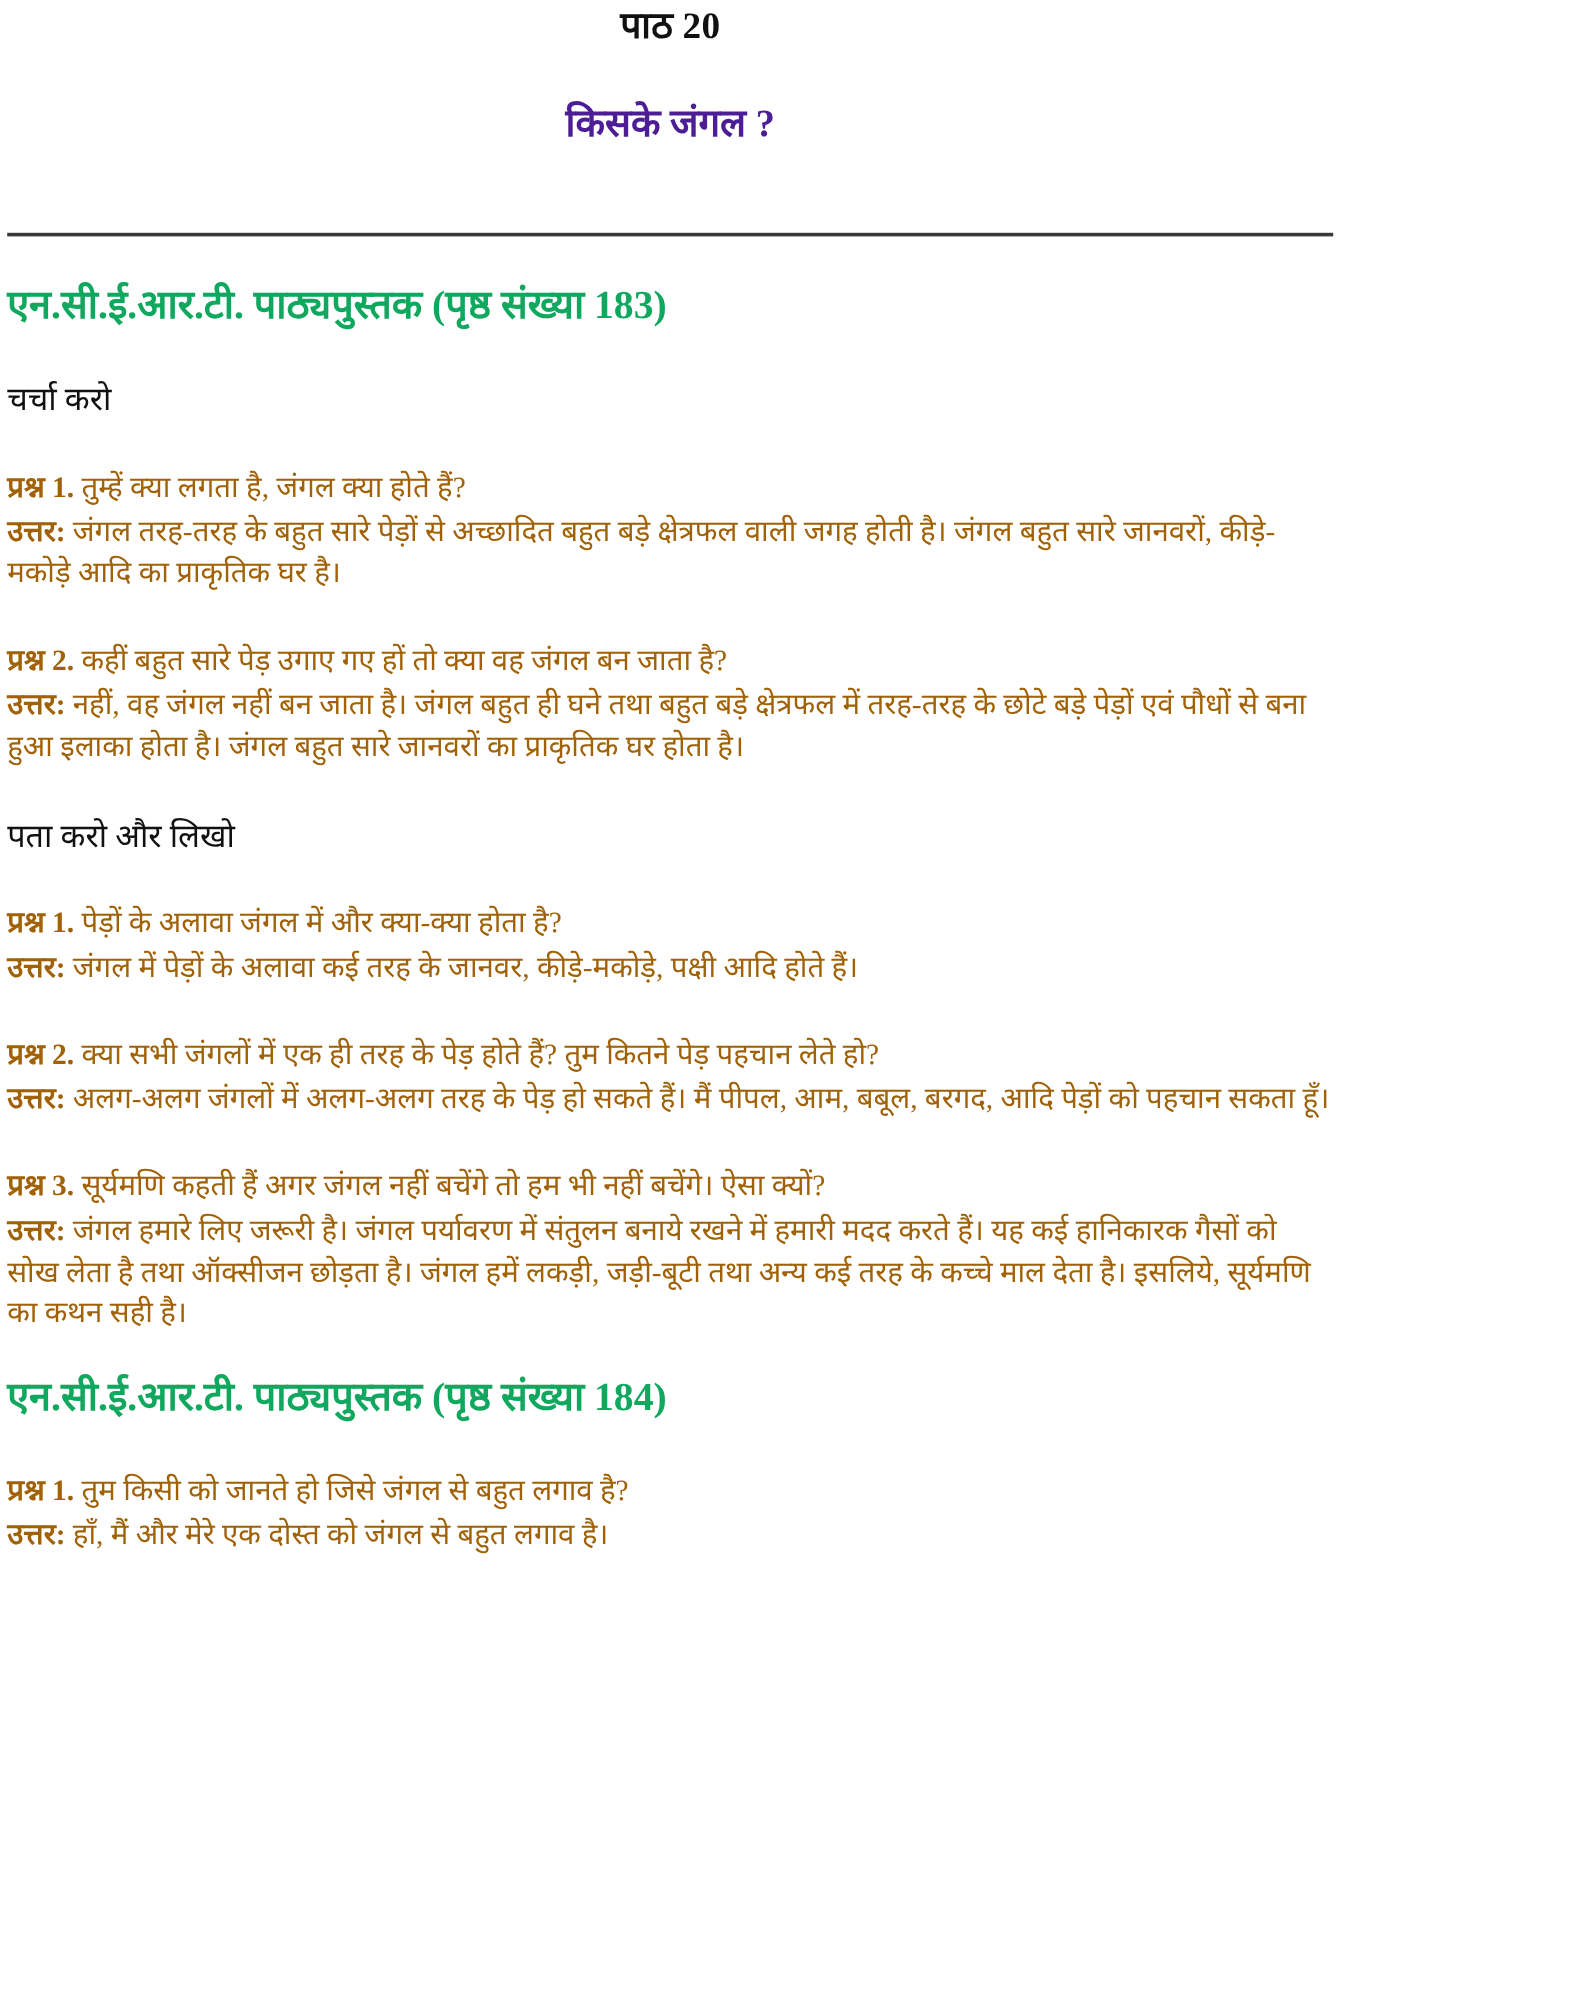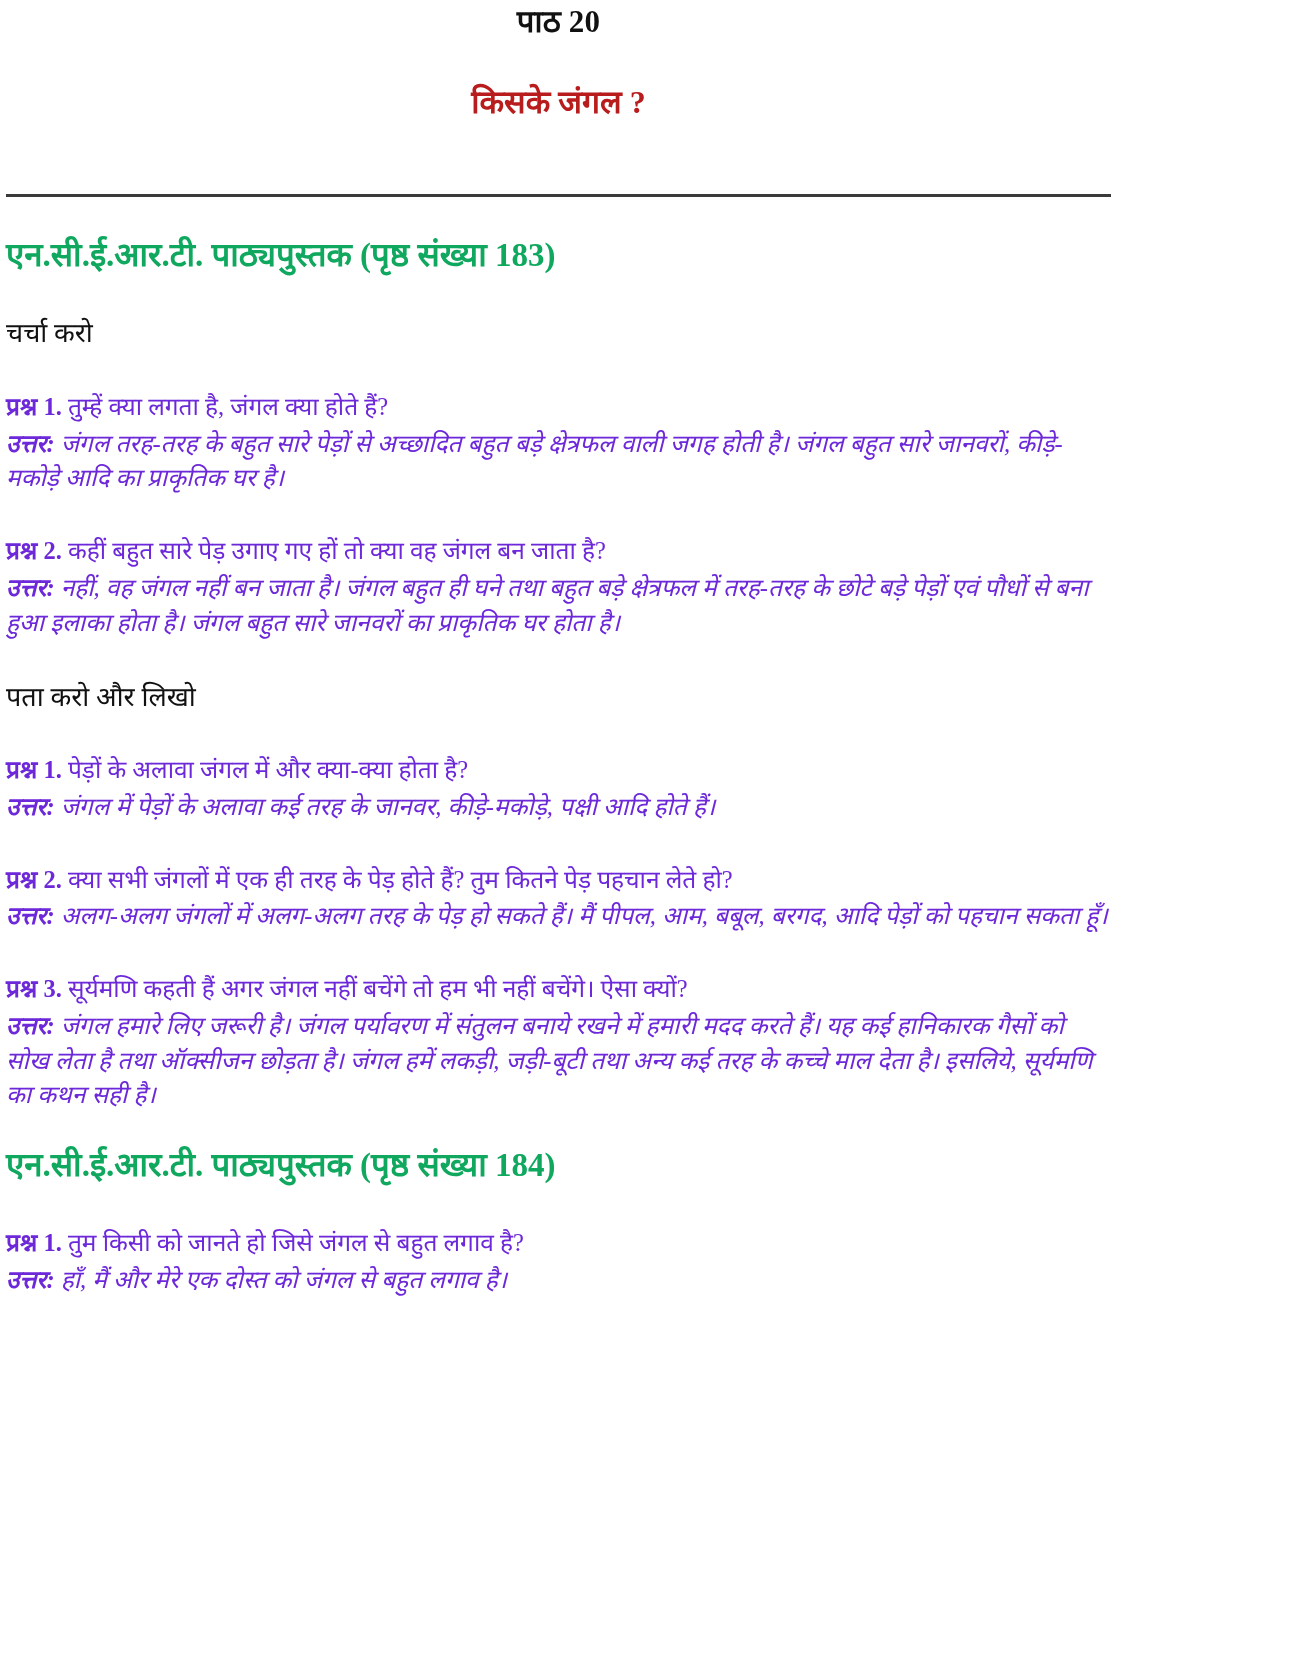--- a/index.html
+++ b/index.html
@@ -31,21 +31,21 @@
     font-weight: bold;
     line-height: 1.3;
     letter-spacing: 0.2px;
     color: #111111;
     margin: 0;
   }
   .chapter-name {
     font-size: 32px;
     font-weight: bold;
     line-height: 1.3;
-    color: #b91c1c;
+    color: #4c1d95;
     margin: 40px 0 0 0;
   }
   .title-rule {
     border: 0;
     border-top: 3px solid #3a3a3a;
     margin: 70px 0 0 0;
     width: 100%;
   }
 
   
@@ -66,26 +66,25 @@
     margin: 38px 0 0 0;
     color: #111111;
   }
   .qa-block {
     margin: 38px 0 0 0;
   }
   .question, .answer {
     font-size: 24.5px;
     line-height: 1.42;
     margin: 0;
-    color: #6d28d9;
+    color: #a16207;
     text-align: left;
   }
   .answer {
     margin-top: 2px;
-    font-style: italic;
   }
   .q-label, .a-label {
     font-weight: bold;
   }
 </style>
 </head>
 <body>
 
 <div class="page">
 

